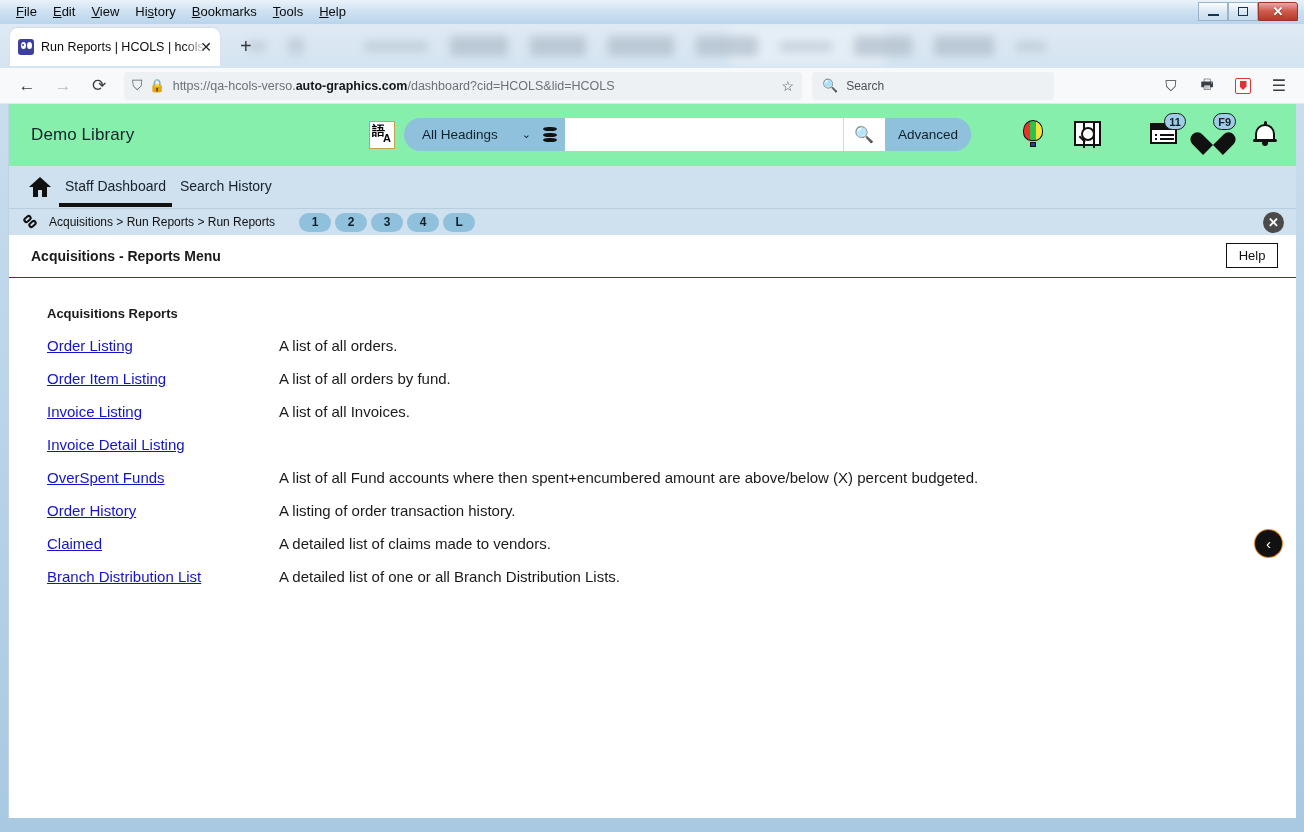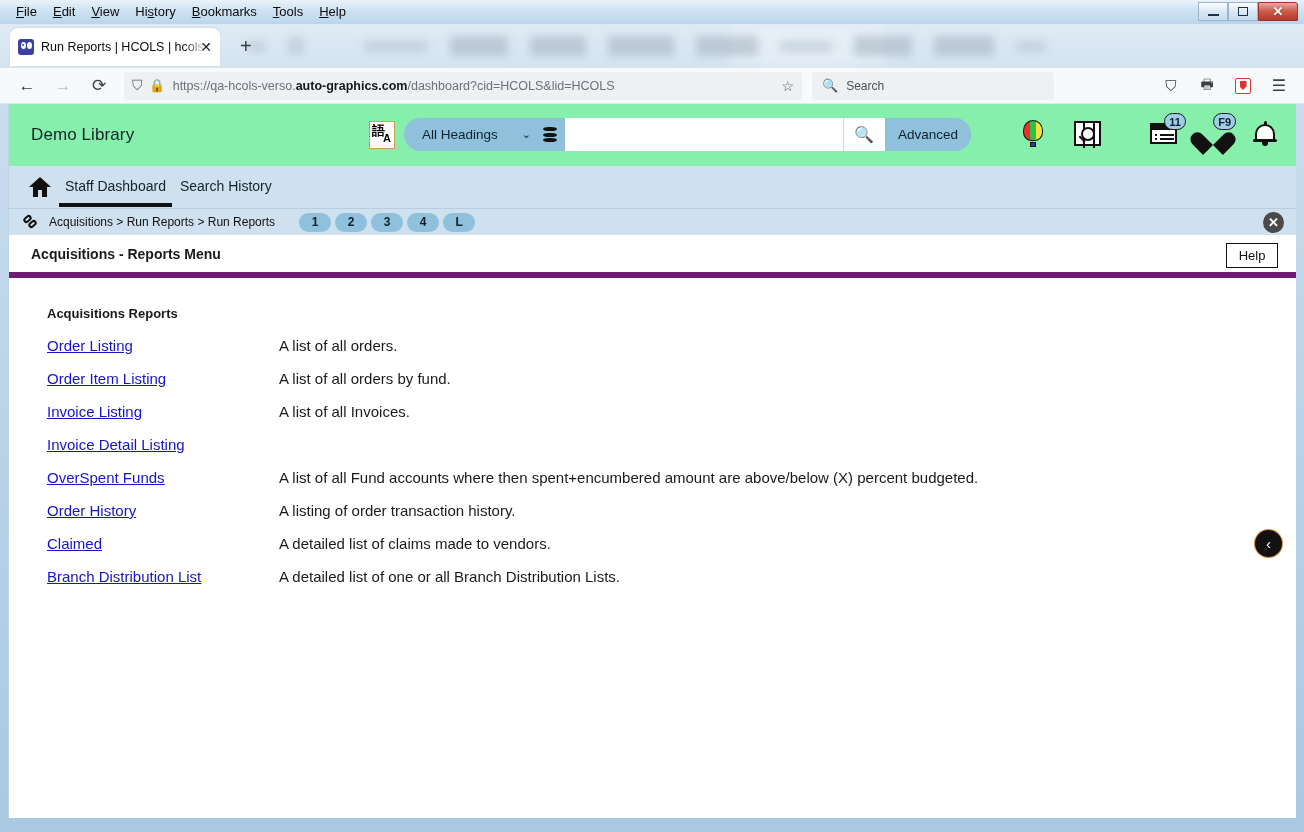--- a/index.html
+++ b/index.html
@@ -261,21 +261,21 @@
   .closecircle {
     position:absolute; right:12px; top:3px; width:21px;height:21px;border-radius:50%;
     background:#4a4a4a; color:#fff; display:flex;align-items:center;justify-content:center;
     font-size:13px; font-weight:bold;
   }
 
   
   .pagebody { background:#ffffff; height:100%; position:relative;}
   .page-title-row {
     height:43px; display:flex; align-items:center; padding:0 4px 0 22px;
-    border-bottom:6px solid #701a75; position:relative;
+    border-bottom:1px solid #701a75; position:relative;
   }
   .page-title { font-size:14px; font-weight:bold; color:#1a1a1a;}
   .help-btn {
     position:absolute; right:18px; top:8px; width:52px;height:25px;
     border:1px solid #111; background:#fff; display:flex;align-items:center;justify-content:center;
     font-size:13px; color:#111;
   }
   .content { padding:28px 0 0 38px; }
   .section-title { font-size:13px; font-weight:bold; color:#1a1a1a; margin-bottom:16px;}
   .report-row { display:flex; height:33px; align-items:flex-start; }

